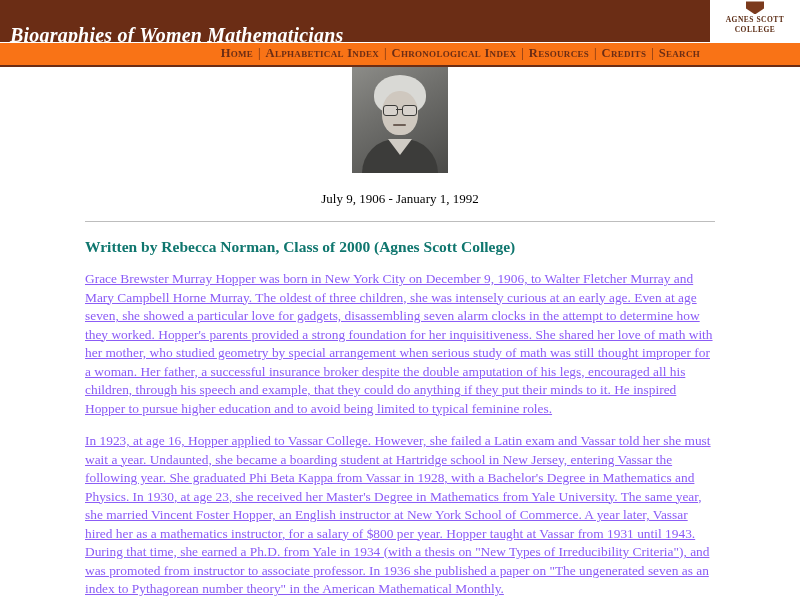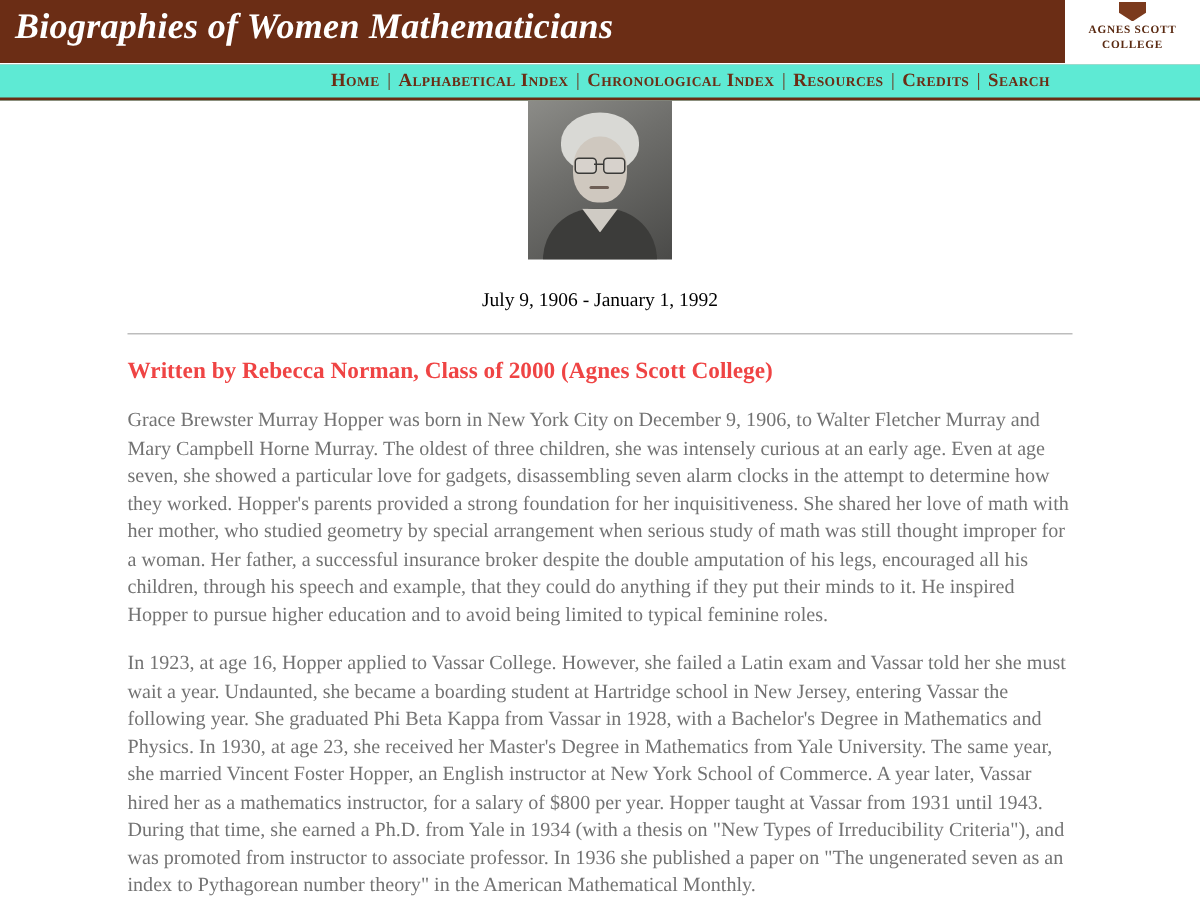--- a/index.html
+++ b/index.html
@@ -20,26 +20,26 @@
   
   .banner {
     position: relative;
     height: 42px;
     background: #6b2d15;
     border-bottom: 1px solid #ffffff;
   }
   .banner-title {
     position: absolute;
     left: 10px;
-    top: 5px;
+    top: 24px;
     color: #ffffff;
     font-family: "Liberation Serif", serif;
     font-weight: bold;
     font-style: italic;
-    font-size: 24px;
+    font-size: 20px;
     letter-spacing: 0.2px;
     white-space: nowrap;
   }
   .logo-box {
     position: absolute;
     right: 0;
     top: 0;
     width: 90px;
     height: 42px;
     background: #ffffff;
@@ -73,21 +73,21 @@
   .logo-sub {
     font-family: "Liberation Sans", sans-serif;
     font-size: 4px;
     color: #777777;
     letter-spacing: 0.6px;
     margin-top: 1px;
   }
   
   .navbar {
     height: 22px;
-    background: #5eead4;
+    background: #f97316;
     border-bottom: 2px solid #6b2d15;
     position: relative;
   }
   .nav-inner {
     position: absolute;
     right: 100px;
     top: 3px;
     font-family: "Liberation Serif", serif;
     font-size: 12.5px;
     color: #6b2d15;
@@ -197,30 +197,31 @@
   }
   hr.divider {
     border: none;
     border-top: 1px solid #bdbdbd;
     margin: 10px 0 16px 0;
   }
   h2.byline {
     font-family: "Liberation Serif", serif;
     font-size: 15.5px;
     font-weight: bold;
-    color: #ef4444;
+    color: #0f766e;
     margin: 0 0 14px 0;
   }
   p.body-text {
     font-family: "Liberation Serif", serif;
     font-size: 13.4px;
     line-height: 1.38;
-    color: #737373;
+    color: #8b5cf6;
     margin: 0 0 14px 0;
     text-align: left;
+    text-decoration: underline;
   }
 </style>
 </head>
 <body>
 
 <div class="page">
 
   <div class="banner">
     <div class="banner-title">Biographies of Women Mathematicians</div>
     <div class="logo-box">

